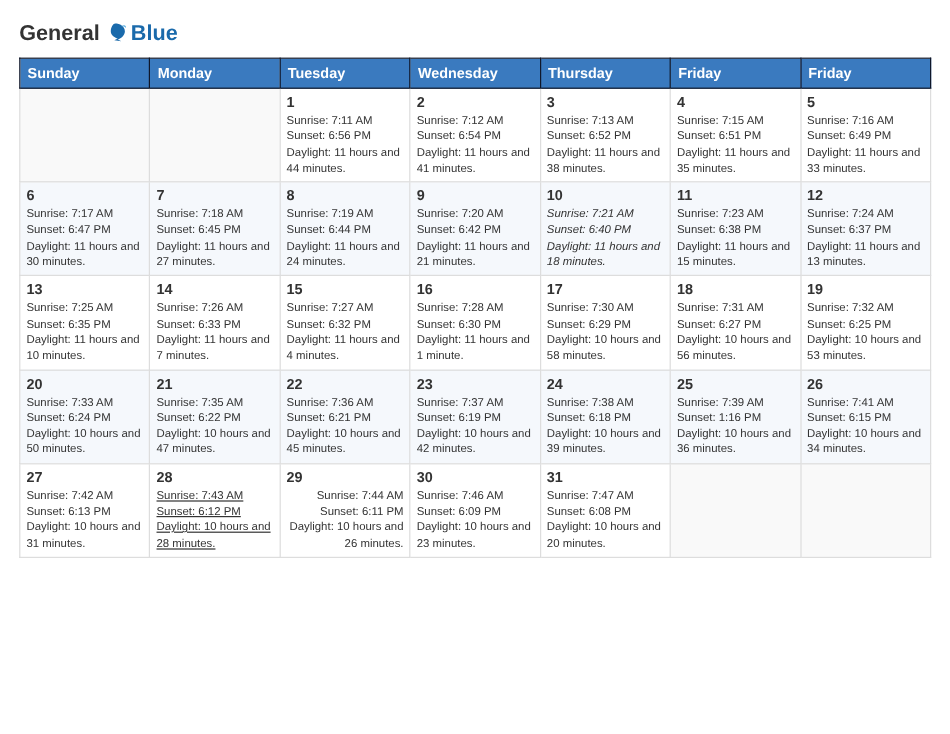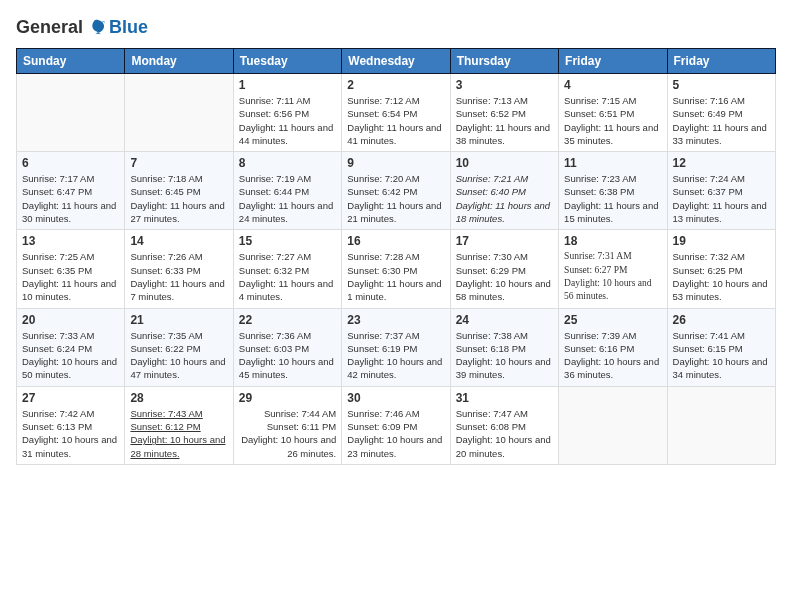--- a/index.html
+++ b/index.html
@@ -224,21 +224,21 @@
 Daylight: 11 hours and 1 minute.</div>
         </td>
         <td>
           <span class="day-number">17</span>
           <div class="day-info" style="white-space: pre-line;">Sunrise: 7:30 AM
 Sunset: 6:29 PM
 Daylight: 10 hours and 58 minutes.</div>
         </td>
         <td>
           <span class="day-number">18</span>
-          <div class="day-info" style="white-space: pre-line; font-family: Liberation Serif, serif;">Sunrise: 7:31 AM
+          <div class="day-info" style="white-space: pre-line;">Sunrise: 7:31 AM
 Sunset: 6:27 PM
 Daylight: 10 hours and 56 minutes.</div>
         </td>
         <td>
           <span class="day-number">19</span>
           <div class="day-info" style="white-space: pre-line;">Sunrise: 7:32 AM
 Sunset: 6:25 PM
 Daylight: 10 hours and 53 minutes.</div>
         </td>
       </tr>
@@ -251,39 +251,39 @@
         </td>
         <td>
           <span class="day-number">21</span>
           <div class="day-info" style="white-space: pre-line;">Sunrise: 7:35 AM
 Sunset: 6:22 PM
 Daylight: 10 hours and 47 minutes.</div>
         </td>
         <td>
           <span class="day-number">22</span>
           <div class="day-info" style="white-space: pre-line;">Sunrise: 7:36 AM
-Sunset: 6:03 PM
+Sunset: 6:21 PM
 Daylight: 10 hours and 45 minutes.</div>
         </td>
         <td>
           <span class="day-number">23</span>
           <div class="day-info" style="white-space: pre-line;">Sunrise: 7:37 AM
 Sunset: 6:19 PM
 Daylight: 10 hours and 42 minutes.</div>
         </td>
         <td>
           <span class="day-number">24</span>
           <div class="day-info" style="white-space: pre-line;">Sunrise: 7:38 AM
 Sunset: 6:18 PM
 Daylight: 10 hours and 39 minutes.</div>
         </td>
         <td>
           <span class="day-number">25</span>
           <div class="day-info" style="white-space: pre-line;">Sunrise: 7:39 AM
-Sunset: 6:16 PM
+Sunset: 1:16 PM
 Daylight: 10 hours and 36 minutes.</div>
         </td>
         <td>
           <span class="day-number">26</span>
           <div class="day-info" style="white-space: pre-line;">Sunrise: 7:41 AM
 Sunset: 6:15 PM
 Daylight: 10 hours and 34 minutes.</div>
         </td>
       </tr>
       <tr>

